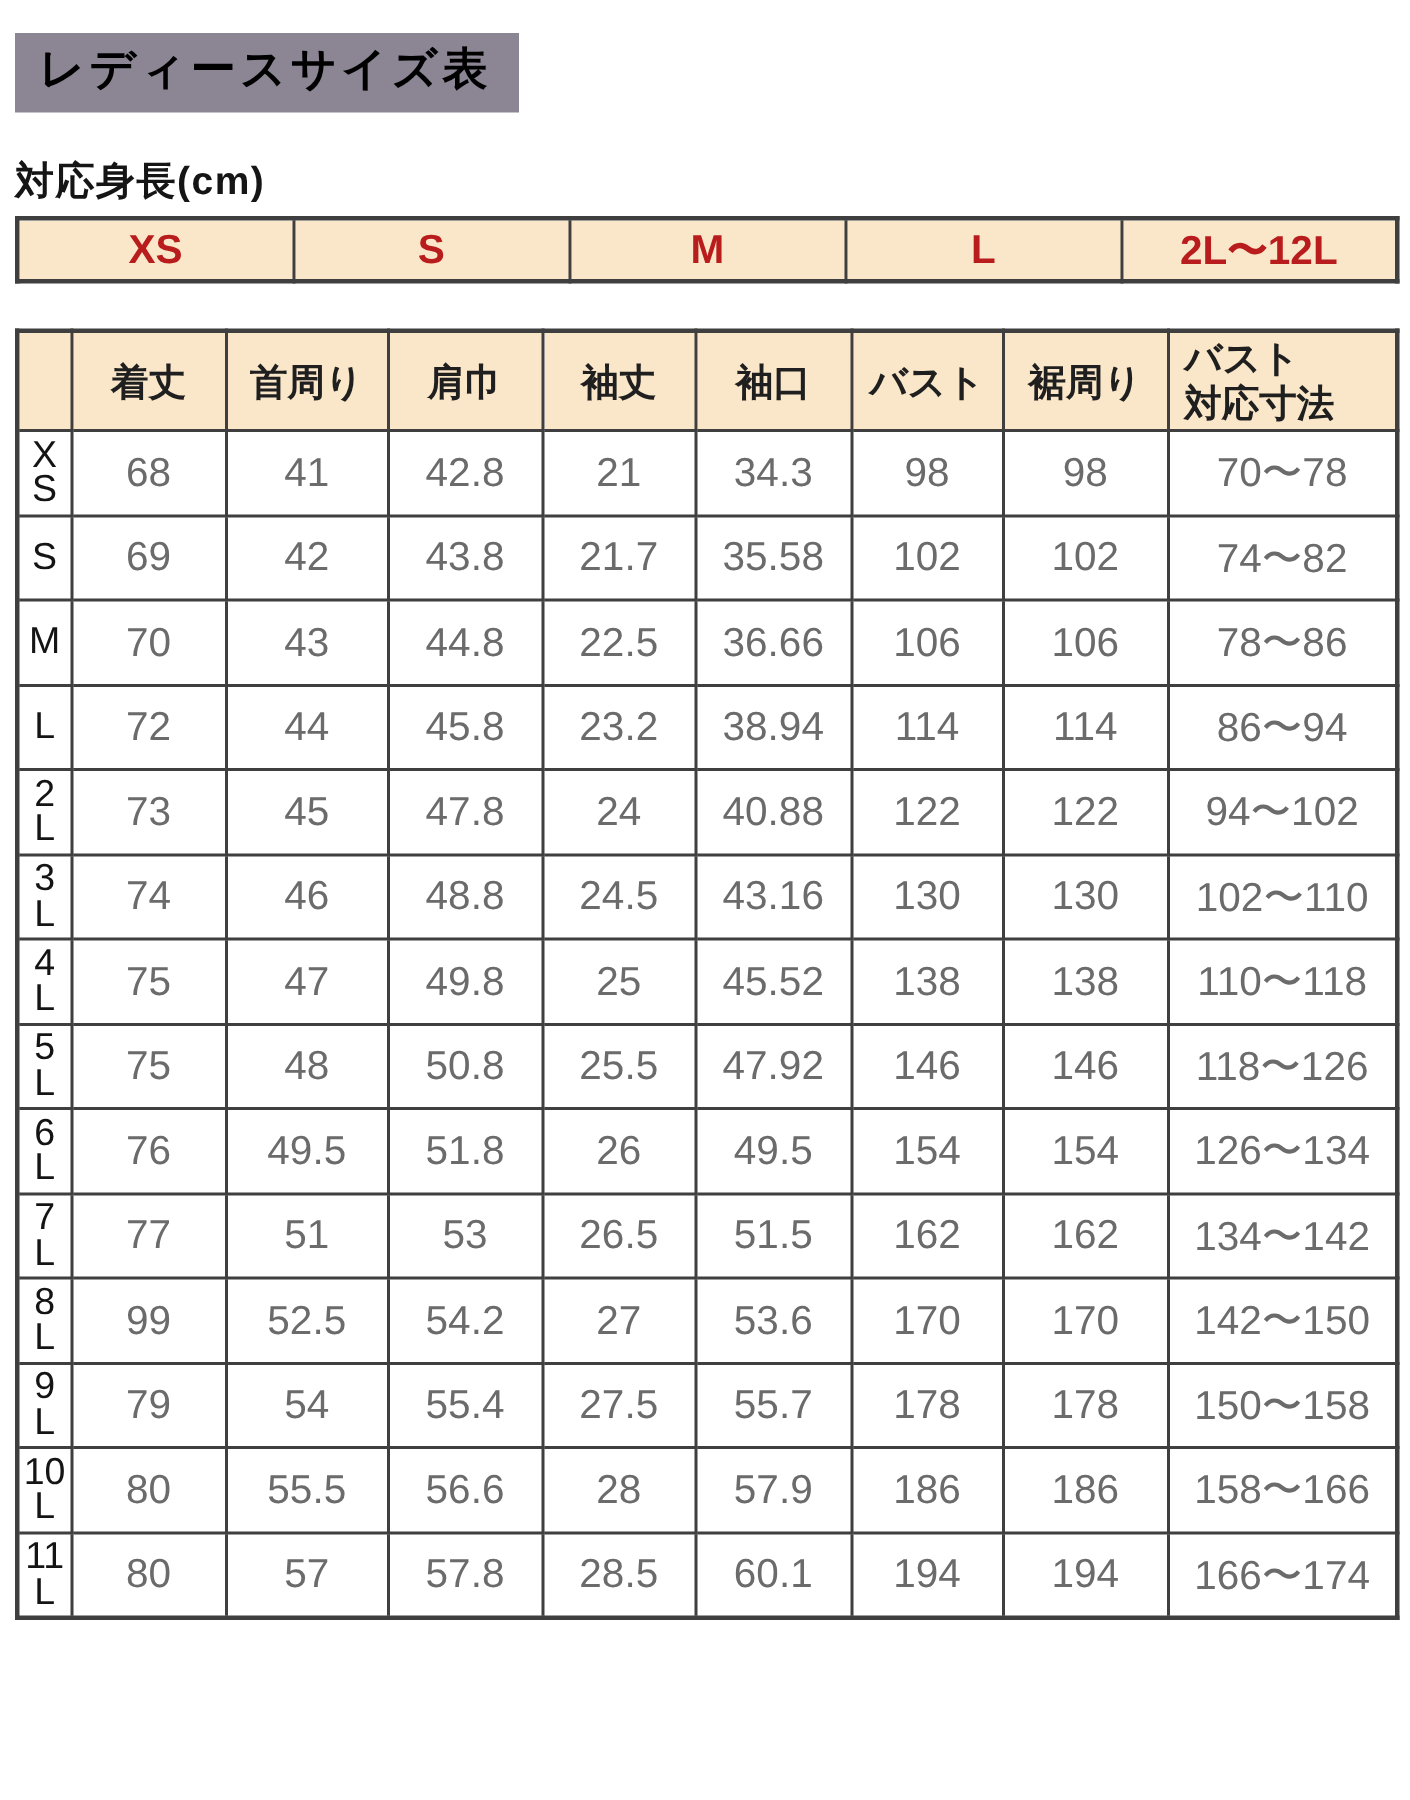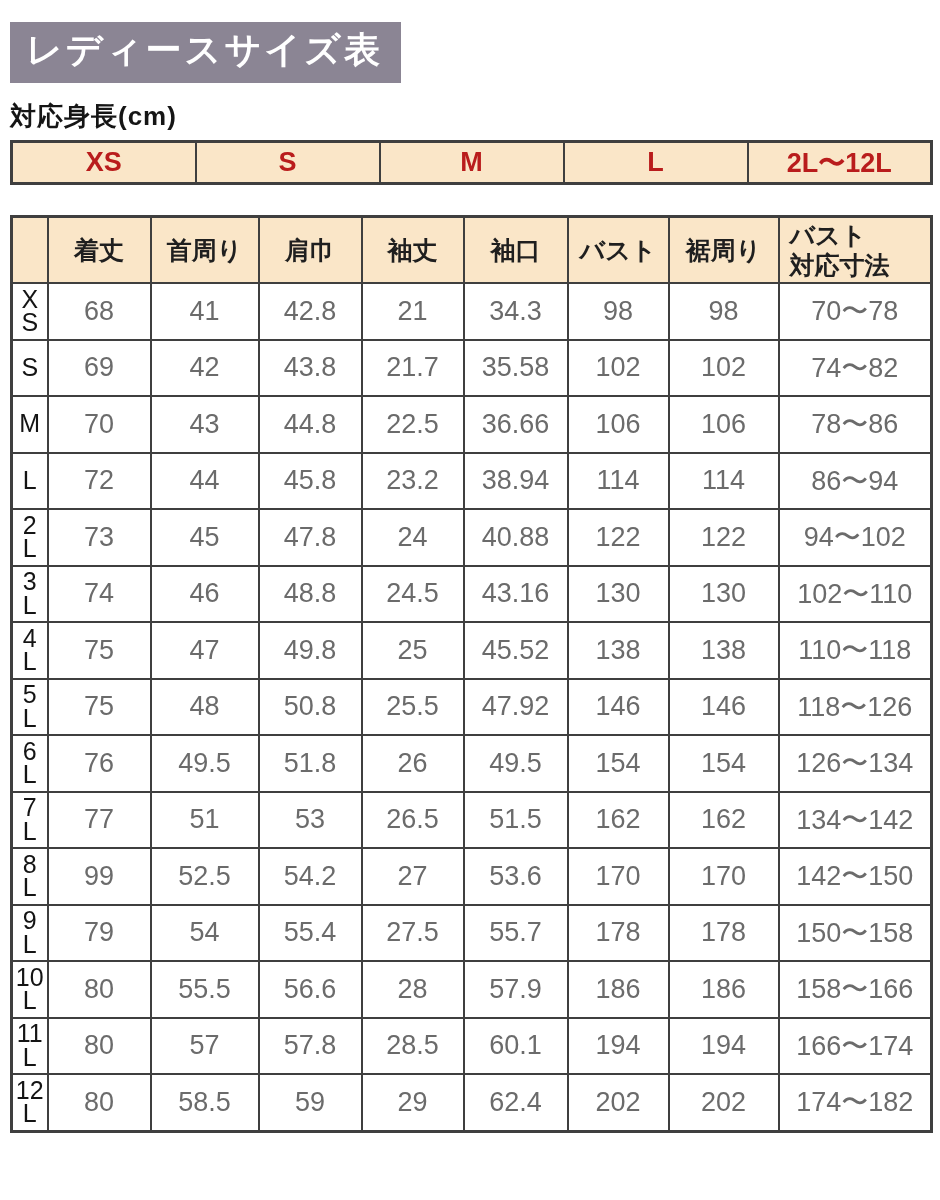--- a/index.html
+++ b/index.html
@@ -2,23 +2,23 @@
 <html><head>
 <meta charset="utf-8">
 <style>
   html,body { margin:0; padding:0; }
   body {
     width:940px; height:1200px; background:#ffffff;
     font-family:"Liberation Sans","DejaVu Sans",sans-serif;
     -webkit-font-smoothing:antialiased;
   }
   .title-badge {
-    display:inline-block; margin:22px 0 0 10px;
-    background:#8b8594; color:#ffffff;
-    font-size:36px; font-weight:bold; letter-spacing:3px;
+    display:inline-block; margin:22px 0 12px 10px;
+    background:#8b8594; color:#000000;
+    font-size:30px; font-weight:bold; letter-spacing:3px;
     padding:4px 18px 8px 16px;
   }
   .subtitle {
     margin:16px 0 6px 10px;
     font-size:26px; font-weight:bold; color:#151515; letter-spacing:1px;
   }
   table { border-collapse:collapse; margin-left:10px; table-layout:fixed; border:3px solid #3f3f3f; }
   th, td { border:2px solid #3f3f3f; text-align:center; overflow:hidden; }
 
   .height-table { width:920px; }
@@ -262,29 +262,17 @@
 L</th>
     <td>80</td>
     <td>57</td>
     <td>57.8</td>
     <td>28.5</td>
     <td>60.1</td>
     <td>194</td>
     <td>194</td>
     <td>166〜174</td>
   </tr>
-  <tr>
-    <th class="rowhead">12
-L</th>
-    <td>80</td>
-    <td>58.5</td>
-    <td>59</td>
-    <td>29</td>
-    <td>62.4</td>
-    <td>202</td>
-    <td>202</td>
-    <td>174〜182</td>
-  </tr>
 </tbody>
   </table>
 
 
 
 
 </body></html>

